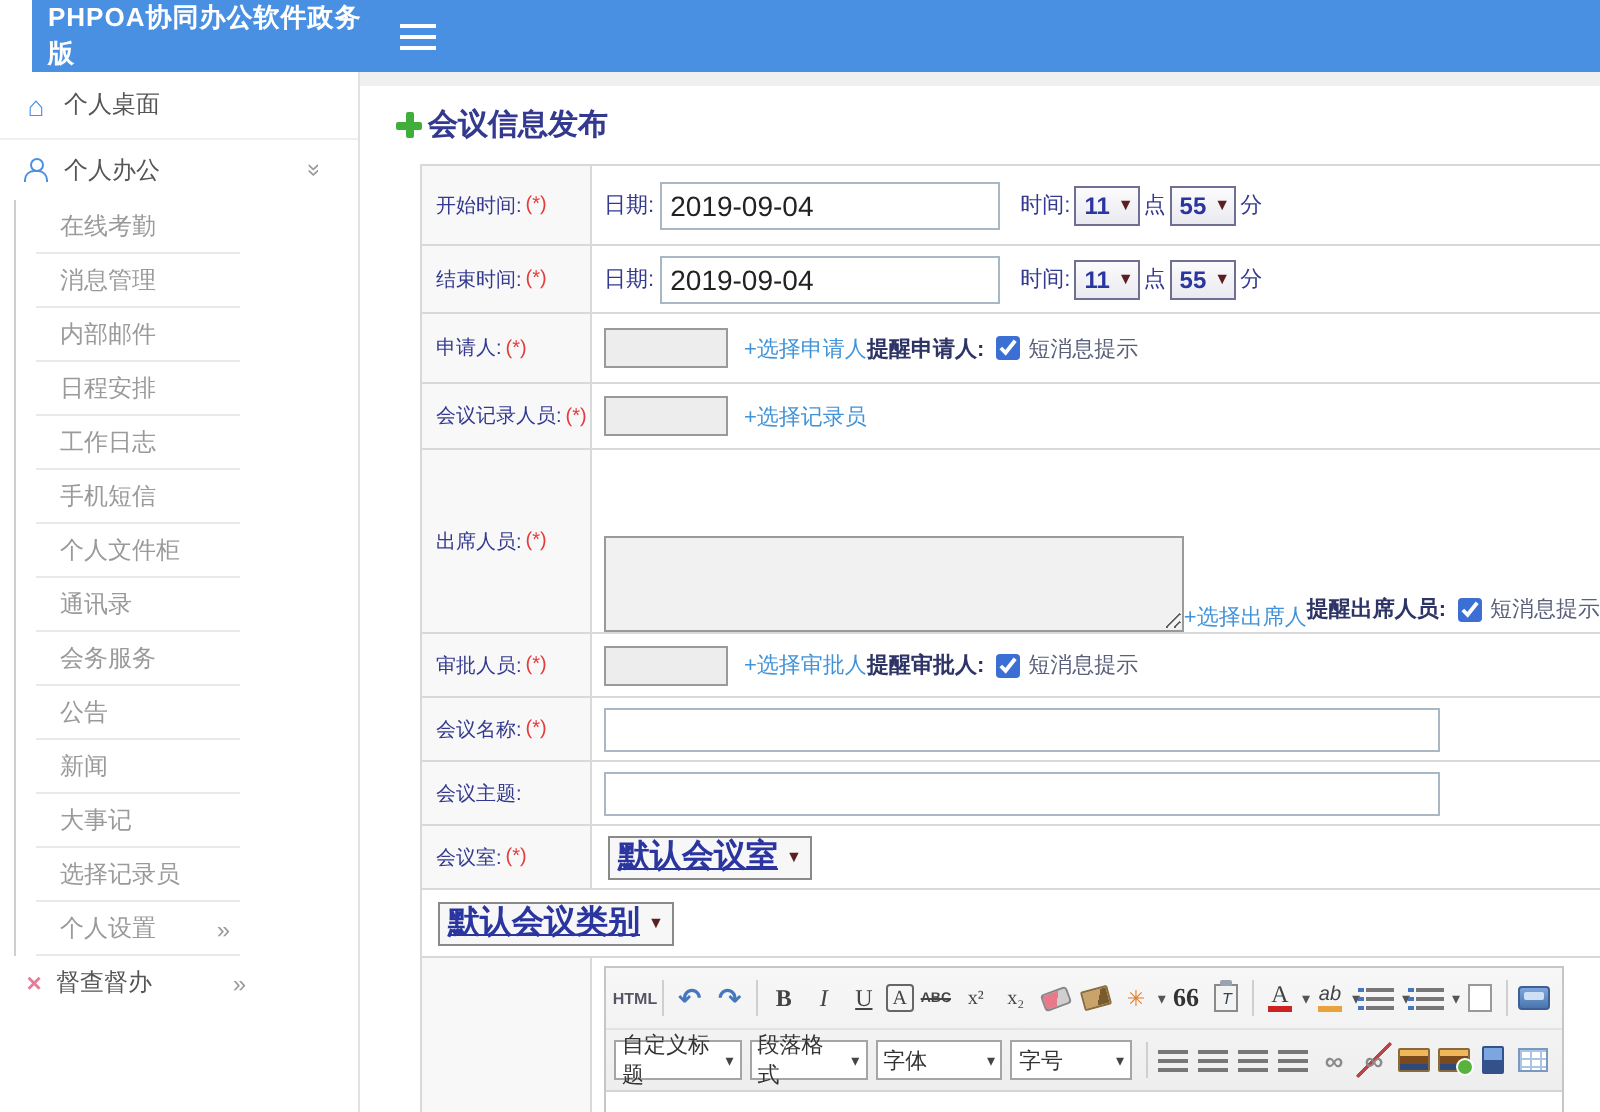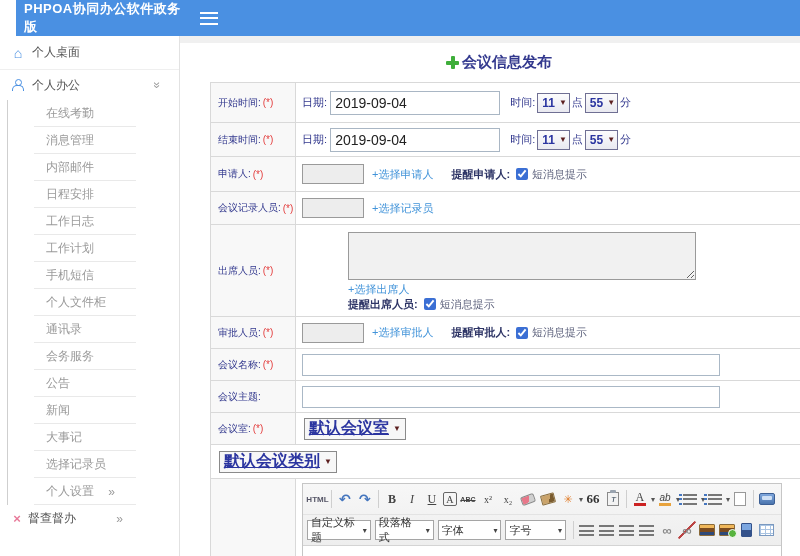--- a/index.html
+++ b/index.html
@@ -15,48 +15,48 @@
   
   .sidebar { position:absolute; left:0; top:36px; width:180px; bottom:0; background:#fff; border-right:1px solid #e2e2e2; }
   .side-item { height:34px; display:flex; align-items:center; padding-left:10px; font-size:12px; color:#555; border-bottom:1px solid #efefef; cursor:pointer; position:relative; }
   .side-item.office { height:30px; border-bottom:none; }
   .side-icon { width:16px; margin-right:6px; color:#4a90e2; font-size:14px; text-align:center; flex:none; }
   .icon-person { position:relative; width:12px; height:12px; margin-right:8px; margin-left:2px; flex:none; }
   .icon-person::before { content:""; position:absolute; left:3px; top:0; width:5px; height:5px; border:1px solid #4a90e2; border-radius:50%; }
   .icon-person::after { content:""; position:absolute; left:0; top:6px; width:10px; height:5px; border:1px solid #4a90e2; border-bottom:none; border-radius:5px 5px 0 0; }
   .chev-down { margin-left:auto; margin-right:18px; color:#9a9a9a; font-size:12px; transform:rotate(90deg); }
   .chev-right { color:#9a9a9a; font-size:12px; margin-left:auto; margin-right:64px; }
-  .submenu { position:relative;padding-left:16px; }
+  .submenu { position:relative; }
   .submenu .treeline { position:absolute; left:7px; top:0; bottom:0; width:1px; background:#cfcfcf; }
   .sub { height:27px; display:flex; align-items:center; padding-left:30px; font-size:12px; color:#9a9a9a; cursor:pointer; position:relative; }
   .sub::after { content:""; position:absolute; left:18px; bottom:0; width:102px; height:1px; background:#e9e9e9; }
   .side-item.supervision { height:27px; border-bottom:none; color:#555; }
   .icon-cross { color:#e87a9a; font-weight:bold; font-size:13px; width:14px; margin-right:4px; text-align:center; flex:none; }
 
   
   .main { position:absolute; left:180px; top:36px; right:0; bottom:0; background:#fff; overflow:hidden; }
   .topstrip { height:7px; background:#f0f0f0; }
-  .page-title { display:flex; align-items:center; margin:10px 0 10px 18px;justify-content:center; }
+  .page-title { display:flex; align-items:center; margin:10px 0 10px 18px; }
   .plus { position:relative; width:13px; height:13px; margin-right:3px; }
   .plus i { position:absolute; background:#3fae3a; border-radius:1px; }
   .plus .pv { left:5px; top:0; width:4px; height:13px; }
   .plus .ph { left:0; top:5px; width:13px; height:4px; }
   .page-title b { font-size:15px; color:#33398e; font-weight:bold; }
 
   
   .ftable { margin-left:30px; width:590px; border-top:1px solid #d9d9d9; border-left:1px solid #d9d9d9; font-size:11px; }
   .r { display:flex; border-bottom:1px solid #d9d9d9; }
   .lc { width:85px; flex:none; background:#f8f8f8; border-right:1px solid #d9d9d9; display:flex; align-items:center; padding-left:7px; }
   .lc .lab { color:#33398e; font-size:10px; white-space:nowrap; }
   .lc .req { color:#e33c3c; font-size:10px; margin-left:2px; white-space:nowrap; }
   .cc { flex:1; display:flex; align-items:center; padding-left:6px; background:#fff; min-width:0; }
-  .cc.col { flex-direction:column; align-items:flex-start; justify-content:center;margin-left:46px; }
+  .cc.col { flex-direction:row; align-items:flex-end; justify-content:center; }
   .navy { color:#33398e; font-size:11px; }
   .blue-link { color:#4193d9; font-size:11px; text-decoration:none; margin-left:8px; cursor:pointer; white-space:nowrap; }
-  .remind { color:#2e3566; font-weight:bold; font-size:11px; margin-left:18px; white-space:nowrap; }
+  .remind { color:#2e3566; font-weight:bold; font-size:11px; margin-left:0; white-space:nowrap; }
   .sms { color:#5a5f7a; font-size:11px; margin-left:2px; white-space:nowrap; }
   input[type="checkbox"] { width:12px; height:12px; margin:0 2px 0 6px; accent-color:#3b6fd4; }
 
   .date-input { width:170px; height:24px; border:1px solid #a9b6c4; font-size:14px; color:#222; padding:1px 4px; font-family:inherit; background:#fff; }
   .fsel { display:inline-flex; align-items:center; height:20px; border:1px solid #6f6f93; background:linear-gradient(#fcfcfd,#e9e9f0); padding:0 2px 0 4px; margin:0 2px; cursor:pointer; }
   .fsel .v { color:#2b35a0; font-size:12px; font-weight:bold; }
   .fsel .ar { font-size:8px; color:#5c1f1f; margin-left:4px; }
   .mini-input { width:62px; height:20px; border:1px solid #9a9a9a; background:#ededed; font-family:inherit; font-size:11px; padding:0 3px; }
   .wide-input { width:418px; height:22px; border:1px solid #aab8c6; background:#fff; font-family:inherit; font-size:12px; padding:0 4px; }
   .att-area { width:348px; height:48px; border:1px solid #9a9a9a; background:#f1f1f1; resize:both; font-family:inherit; font-size:11px; margin-top:6px; }
@@ -140,23 +140,20 @@
       <div class="sub">
           <span>内部邮件</span>
         </div>
       <div class="sub">
           <span>日程安排</span>
         </div>
       <div class="sub">
           <span>工作日志</span>
         </div>
       <div class="sub">
-          <span>工作计划</span>
-        </div>
-      <div class="sub">
           <span>手机短信</span>
         </div>
       <div class="sub">
           <span>个人文件柜</span>
         </div>
       <div class="sub">
           <span>通讯录</span>
         </div>
       <div class="sub">
           <span>会务服务</span>

